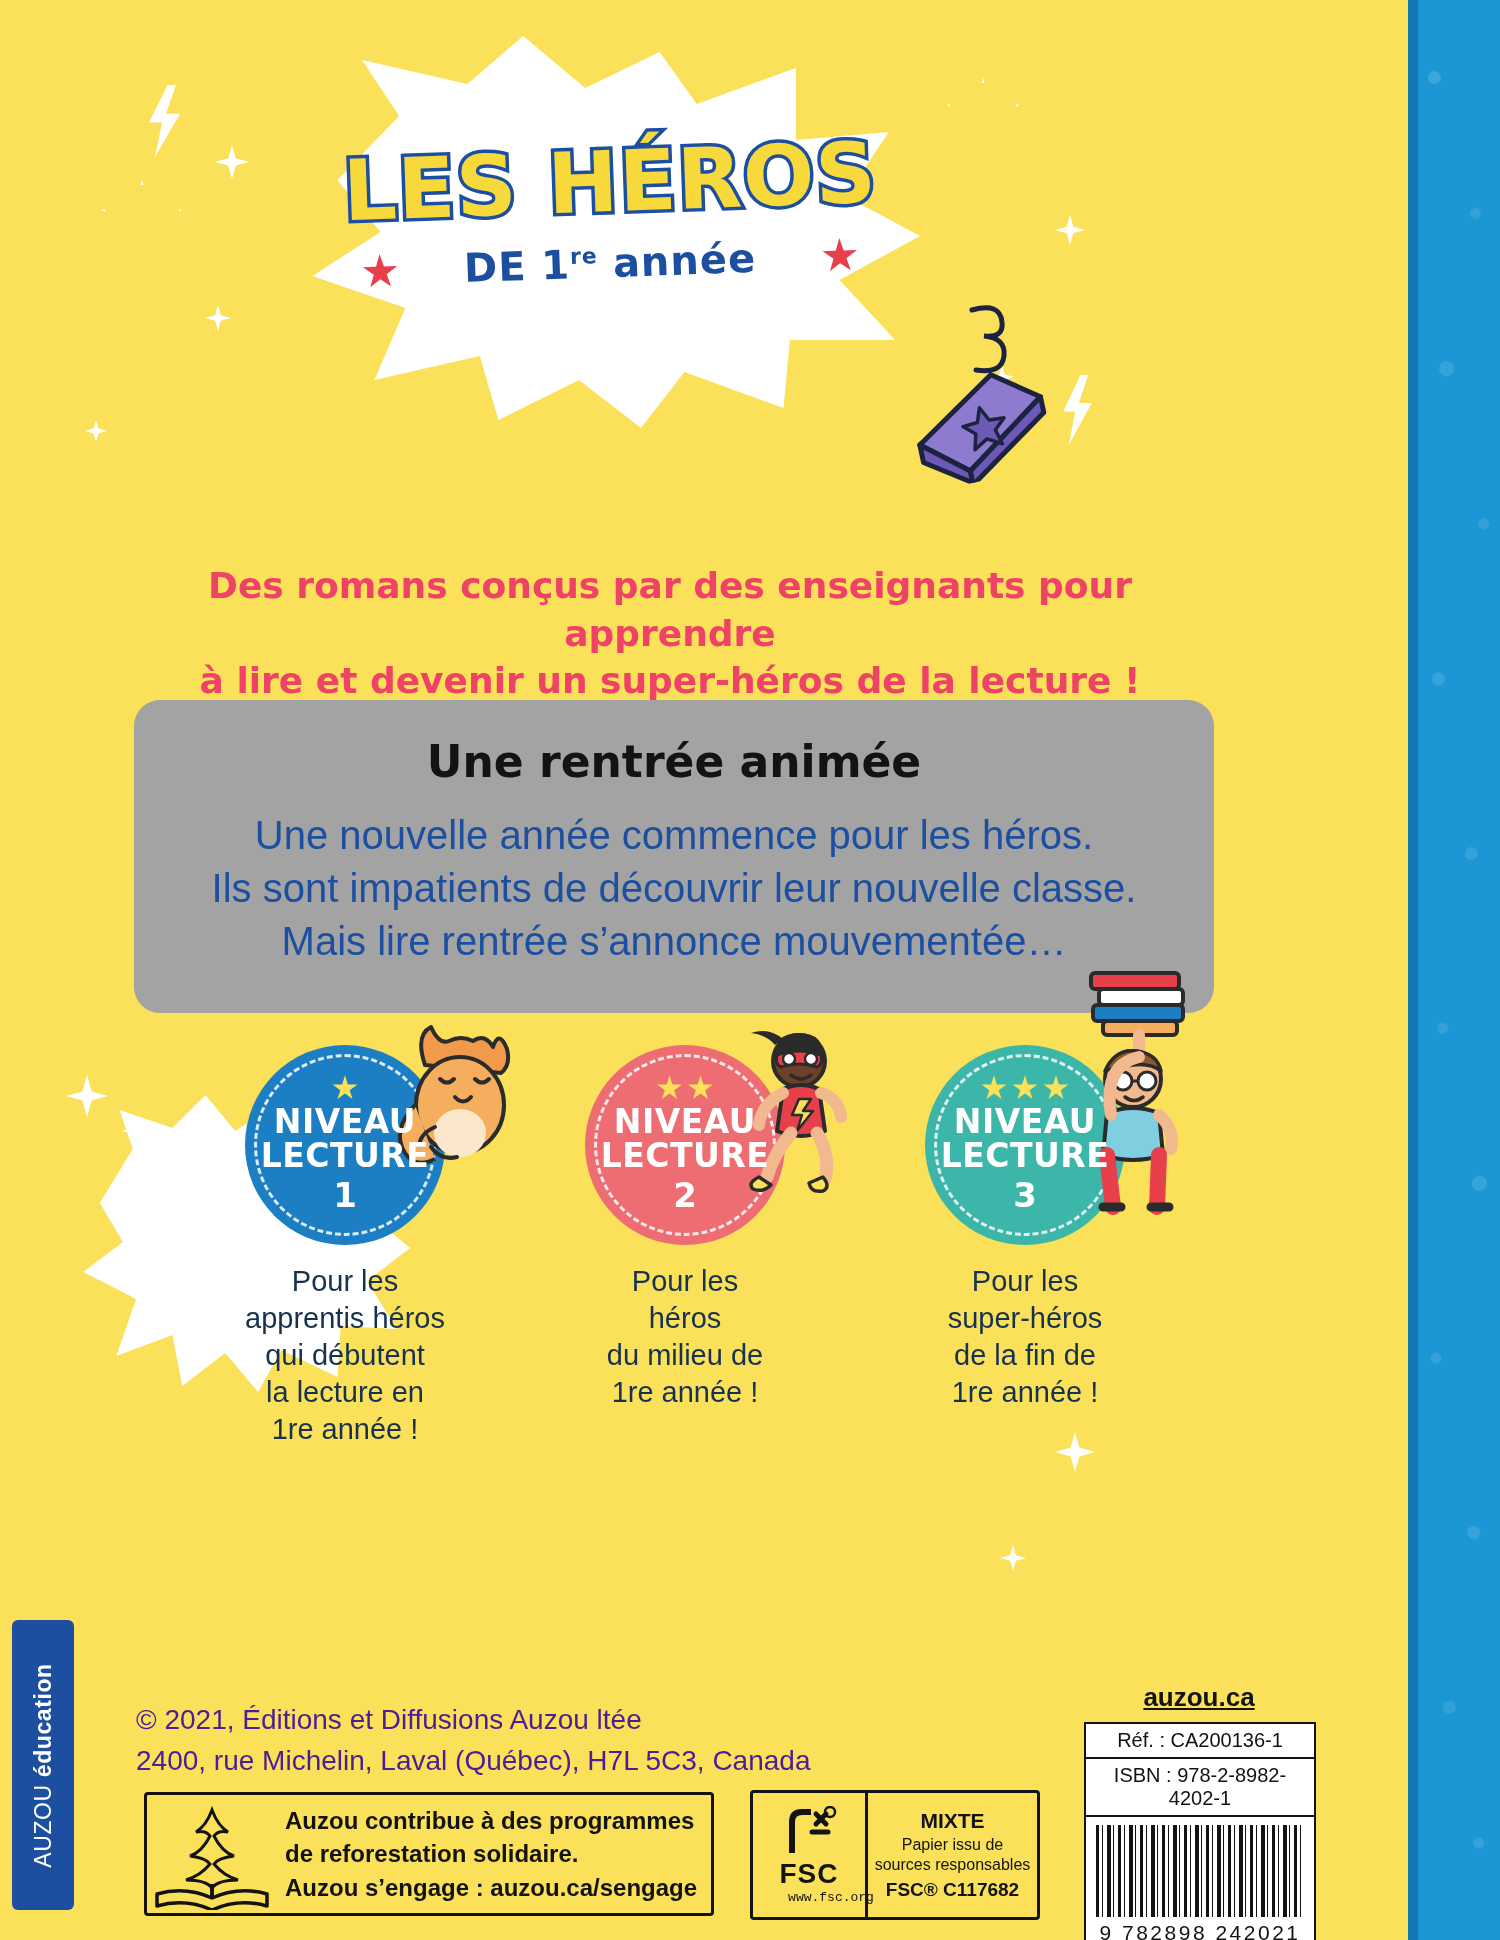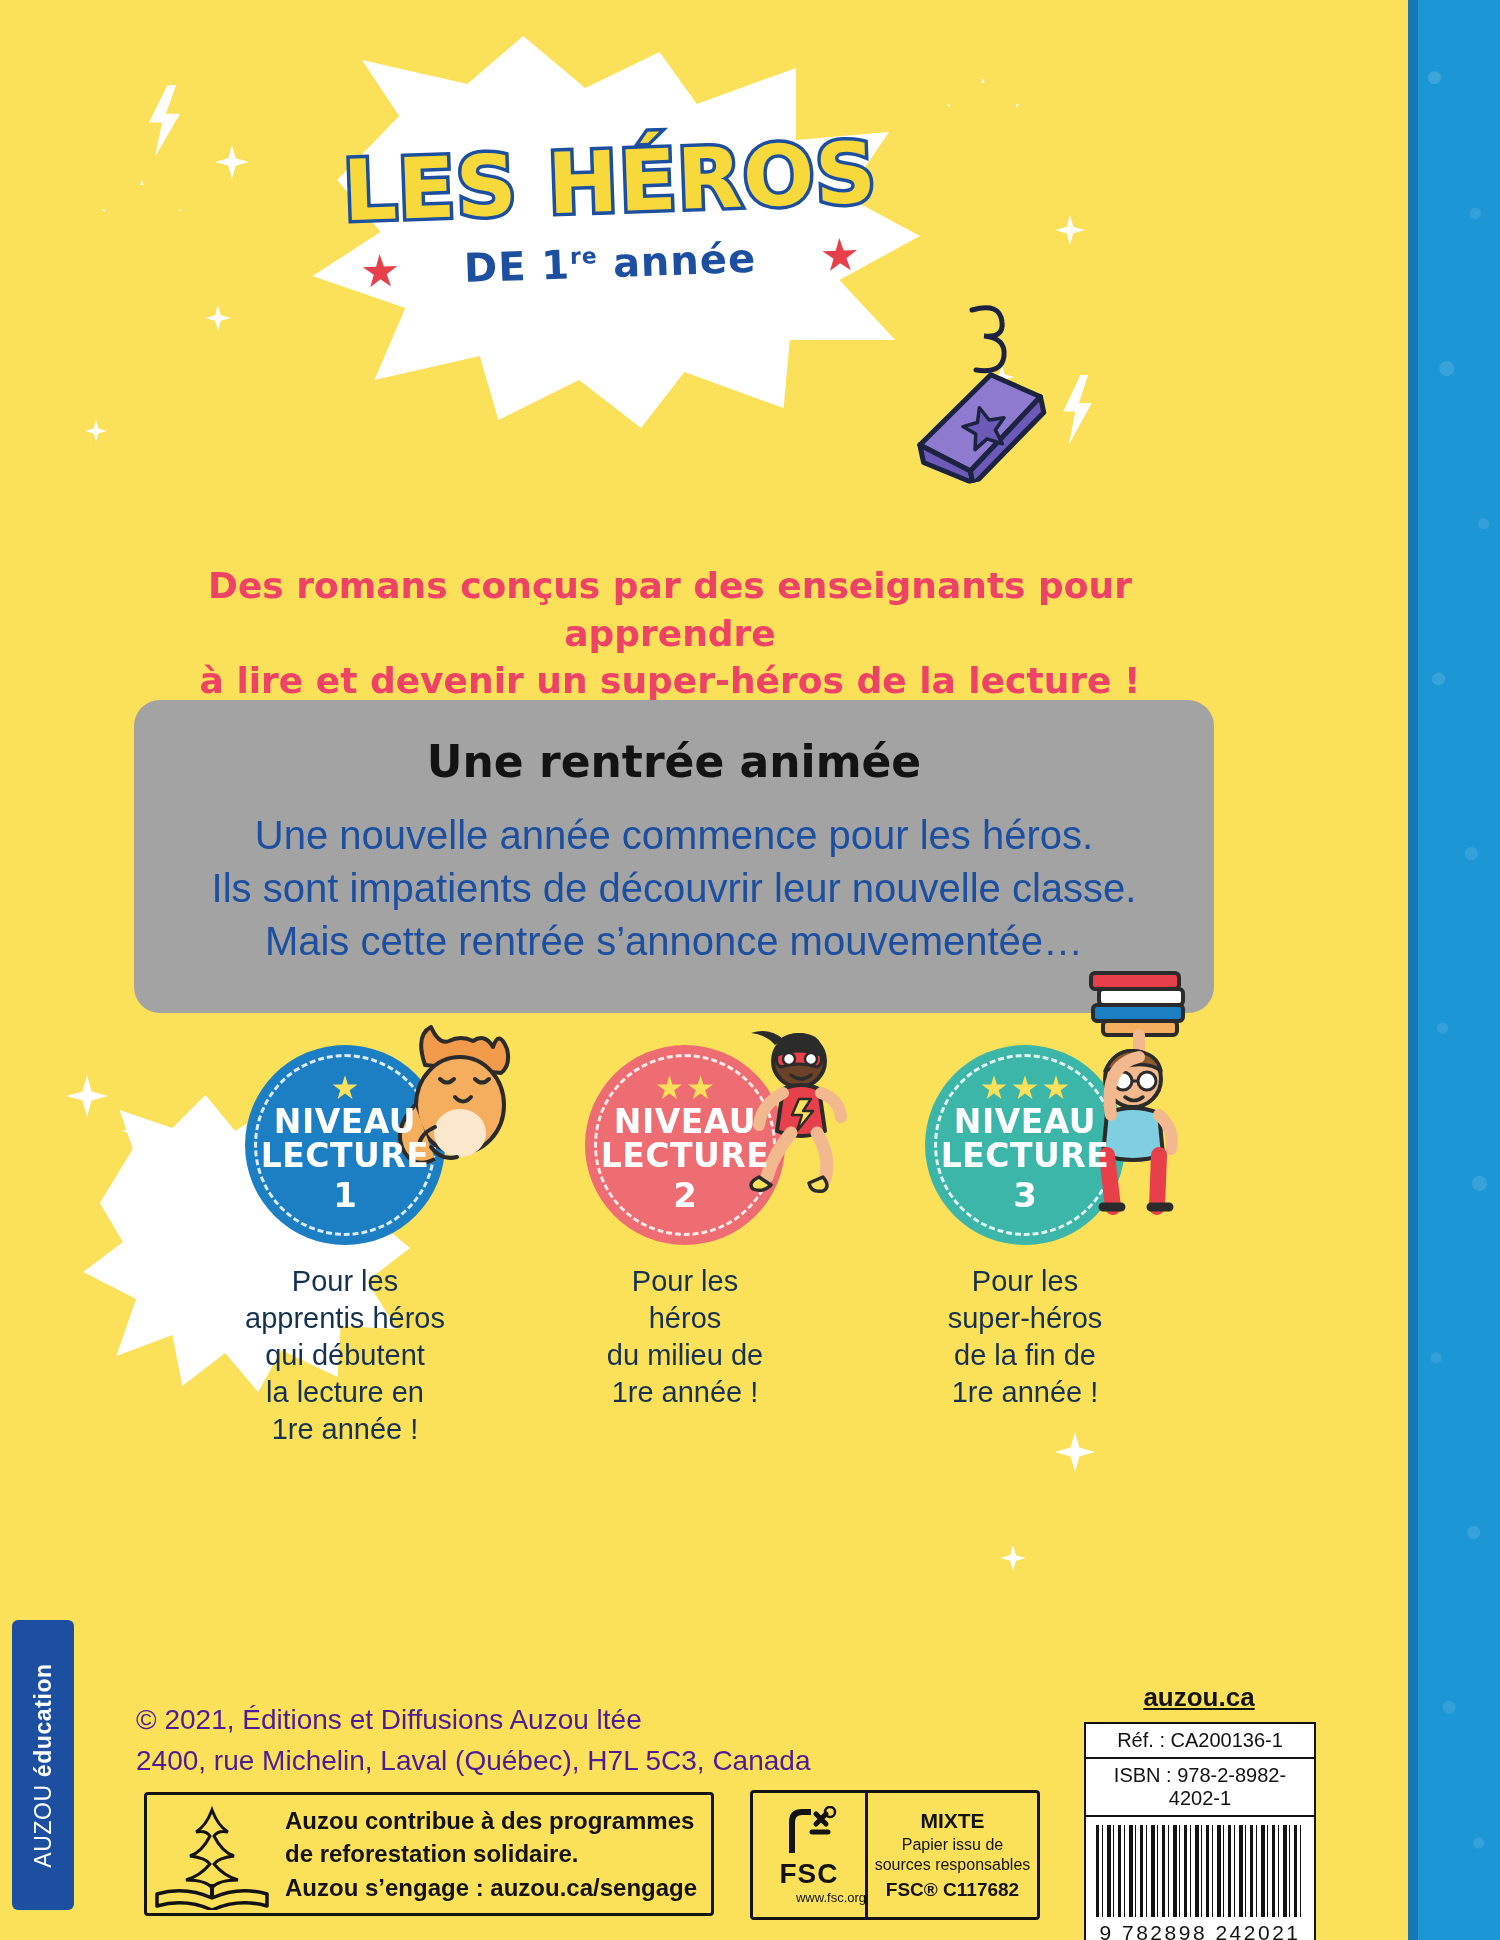--- a/index.html
+++ b/index.html
@@ -336,21 +336,21 @@
     position: relative;
   }
   #fsc-left .fsc-label {
     font-family: "Liberation Sans", sans-serif;
     font-weight: bold;
     font-size: 28px;
     color: #131313;
     letter-spacing: 1px;
   }
   #fsc-left .fsc-url {
-    font-family: Liberation Sans, sans-serif;
+    font-family: Liberation Mono, monospace;
     font-size: 13px;
     color: #131313;
     margin-left: 44px;
   }
   #fsc-right {
     flex: 1;
     display: flex;
     flex-direction: column;
     align-items: center;
     justify-content: center;
@@ -465,21 +465,21 @@
   <div id="strapline">
     <div>Des romans conçus par des enseignants pour apprendre</div>
     <div>à lire et devenir un super-héros de la lecture !</div>
   </div>
 
   <div id="synopsis">
     <div id="synopsis-title">Une rentrée animée</div>
     <div id="synopsis-body">
       <div>Une nouvelle année commence pour les héros.</div>
       <div>Ils sont impatients de découvrir leur nouvelle classe.</div>
-      <div>Mais cette rentrée s’annonce mouvementée…</div>
+      <div>Mais lire rentrée s’annonce mouvementée…</div>
     </div>
   </div>
 
   <div id="burst-small"></div>
 
   <div id="levels">
 
     <div class="level" id="level-1">
       <div class="badge" style="background:#1C7FC4;">
         <div class="badge-stars">

